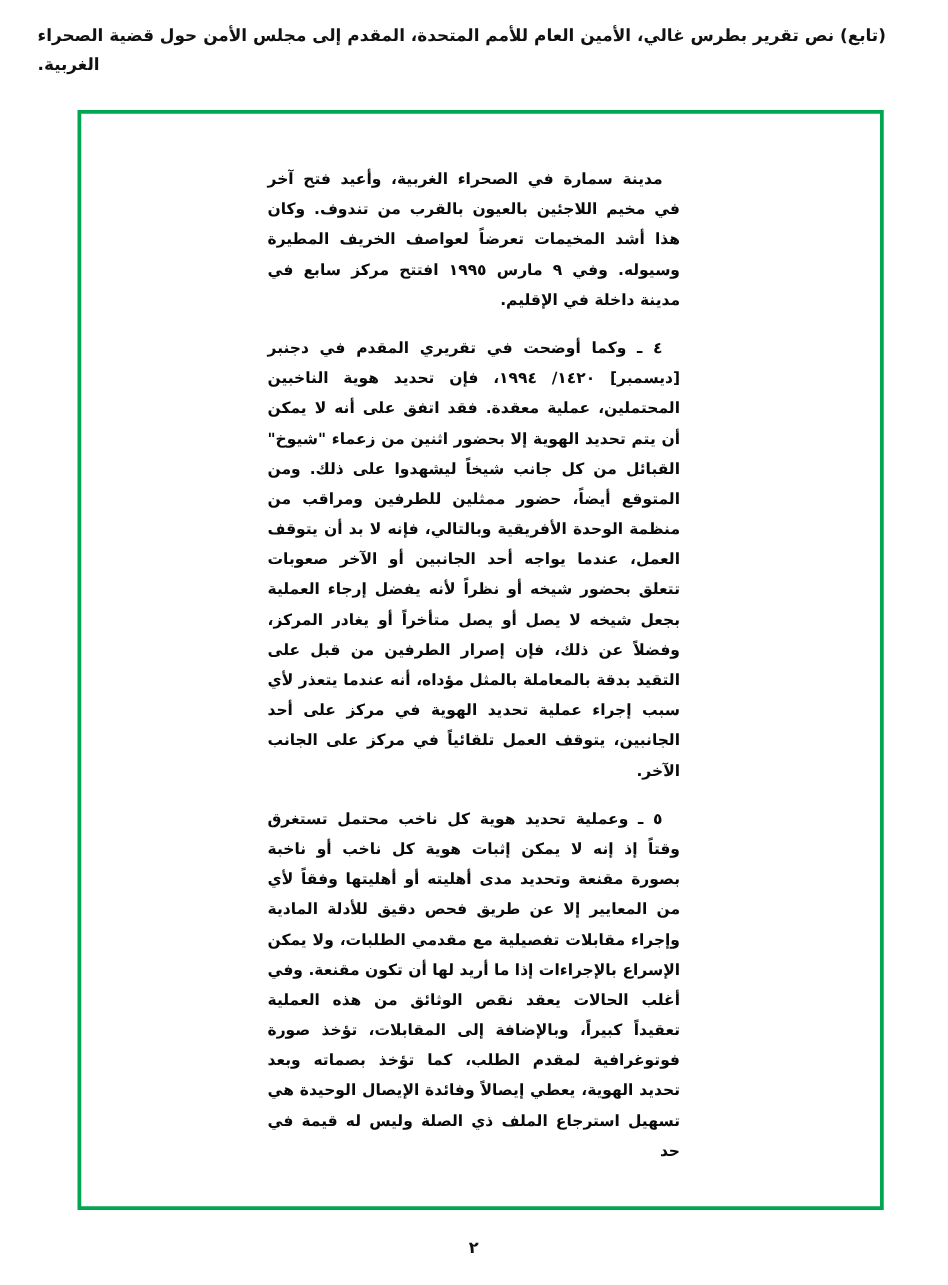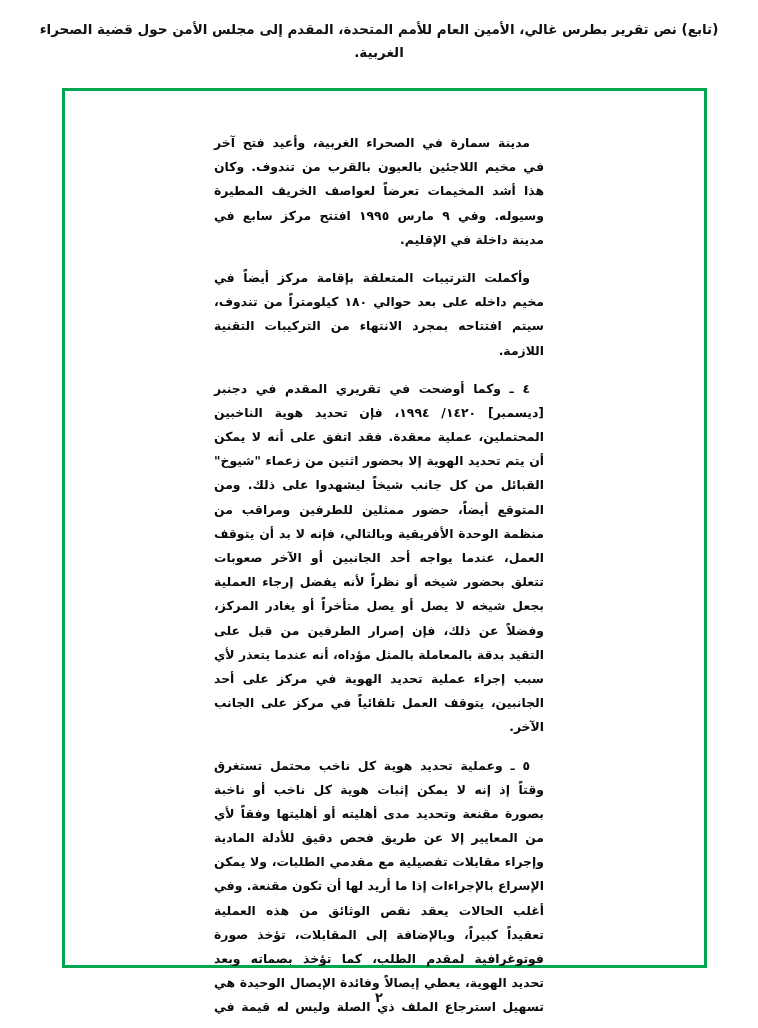--- a/index.html
+++ b/index.html
@@ -20,21 +20,21 @@
     height: 1028px;
     position: relative;
     box-sizing: border-box;
   }
   
   .header {
     position: absolute;
     top: 18px;
     right: 30px;
     left: 30px;
-    text-align: center;
+    text-align: left;
     direction: rtl;
   }
   .header-title {
     font-family: "DejaVu Sans", sans-serif;
     font-weight: bold;
     font-size: 13.5px;
     line-height: 1.7;
     letter-spacing: 0px;
     color: #111;
   }
@@ -100,21 +100,20 @@
 
 <div class="page">
 
   <div class="header">
     <div class="header-title">(تابع) نص تقرير بطرس غالي، الأمين العام للأمم المتحدة، المقدم إلى مجلس الأمن حول قضية الصحراء الغربية.</div>
   </div>
 
   <div class="frame">
     <div class="frame-inner">
       <p class="para indent">مدينة سمارة في الصحراء الغربية، وأعيد فتح آخر في مخيم اللاجئين بالعيون بالقرب من تندوف. وكان هذا أشد المخيمات تعرضاً لعواصف الخريف المطيرة وسيوله. وفي ٩ مارس ١٩٩٥ افتتح مركز سابع في مدينة داخلة في الإقليم.</p>
-      <p class="para indent">وأكملت الترتيبات المتعلقة بإقامة مركز أيضاً في مخيم داخله على بعد حوالي ١٨٠ كيلومتراً من تندوف، سيتم افتتاحه بمجرد الانتهاء من التركيبات التقنية اللازمة.</p>
       <p class="para indent">٤ ـ وكما أوضحت في تقريري المقدم في دجنبر [ديسمبر] ١٤٢٠/ ١٩٩٤، فإن تحديد هوية الناخبين المحتملين، عملية معقدة. فقد اتفق على أنه لا يمكن أن يتم تحديد الهوية إلا بحضور اثنين من زعماء "شيوخ" القبائل من كل جانب شيخاً ليشهدوا على ذلك. ومن المتوقع أيضاً، حضور ممثلين للطرفين ومراقب من منظمة الوحدة الأفريقية وبالتالي، فإنه لا بد أن يتوقف العمل، عندما يواجه أحد الجانبين أو الآخر صعوبات تتعلق بحضور شيخه أو نظراً لأنه يفضل إرجاء العملية بجعل شيخه لا يصل أو يصل متأخراً أو يغادر المركز، وفضلاً عن ذلك، فإن إصرار الطرفين من قبل على التقيد بدقة بالمعاملة بالمثل مؤداه، أنه عندما يتعذر لأي سبب إجراء عملية تحديد الهوية في مركز على أحد الجانبين، يتوقف العمل تلقائياً في مركز على الجانب الآخر.</p>
       <p class="para indent para-last">٥ ـ وعملية تحديد هوية كل ناخب محتمل تستغرق وقتاً إذ إنه لا يمكن إثبات هوية كل ناخب أو ناخبة بصورة مقنعة وتحديد مدى أهليته أو أهليتها وفقاً لأي من المعايير إلا عن طريق فحص دقيق للأدلة المادية وإجراء مقابلات تفصيلية مع مقدمي الطلبات، ولا يمكن الإسراع بالإجراءات إذا ما أريد لها أن تكون مقنعة. وفي أغلب الحالات يعقد نقص الوثائق من هذه العملية تعقيداً كبيراً، وبالإضافة إلى المقابلات، تؤخذ صورة فوتوغرافية لمقدم الطلب، كما تؤخذ بصماته وبعد تحديد الهوية، يعطي إيصالاً وفائدة الإيصال الوحيدة هي تسهيل استرجاع الملف ذي الصلة وليس له قيمة في حد</p>
     </div>
   </div>
 
   <div class="footer">
     <span class="page-number">٢</span>
   </div>
 
 </div>

